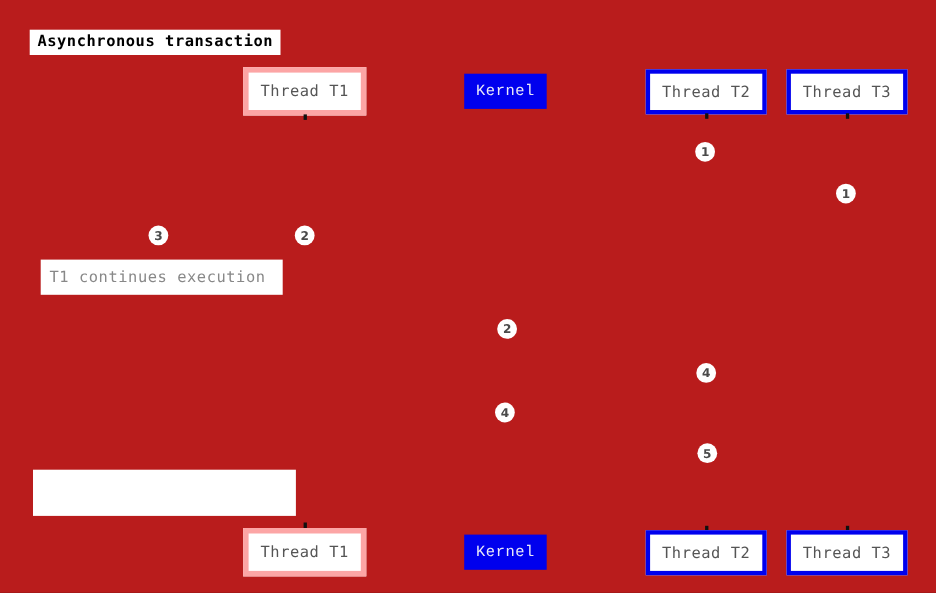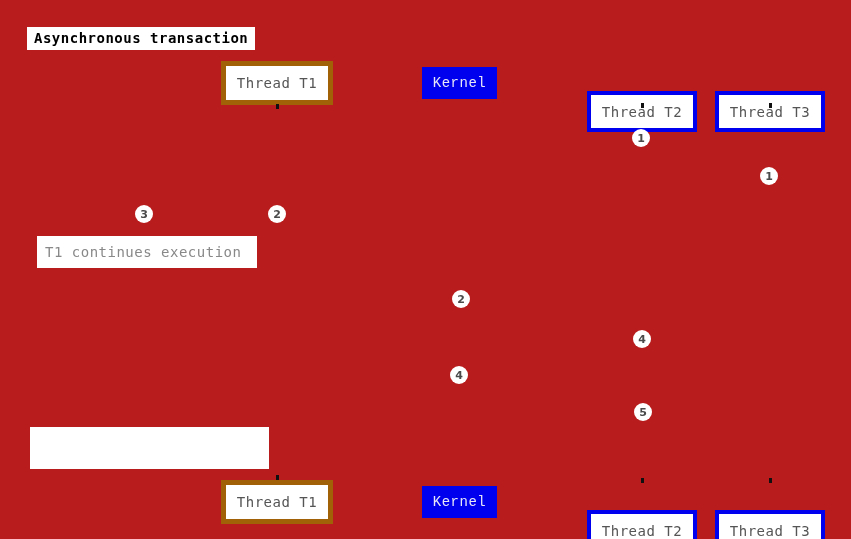--- a/index.html
+++ b/index.html
@@ -39,27 +39,26 @@
     box-sizing: border-box;
     white-space: nowrap;
     font-family: "DejaVu Sans Mono", "Liberation Mono", monospace;
     font-size: 14px;
     line-height: 1;
     letter-spacing: 0.5px;
   }
   .lifeline-box.outlined-red {
     background: #ffffff;
     color: #555555;
-    border: 5px solid #a16207;
+    border: 5px solid #fca5a5;
   }
   .lifeline-box.outlined-blue {
     background: #ffffff;
     color: #555555;
     border: 4px solid #0000ee;
-    margin-top: 28px;
   }
   .lifeline-box.filled-blue {
     background: #0000ee;
     color: #e8e8f8;
     border: 0;
     font-family: Liberation Mono, monospace;
   }
 
   
   .stub {

